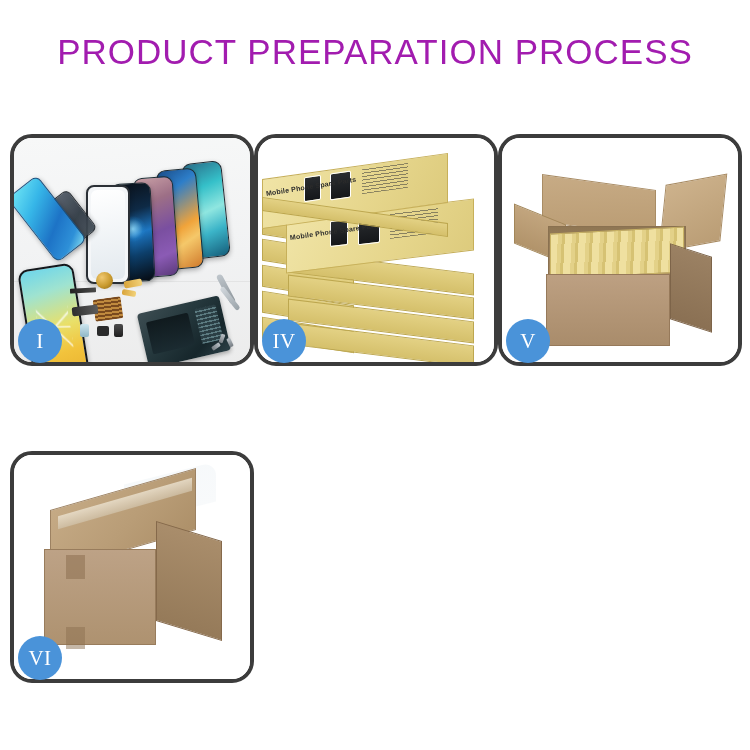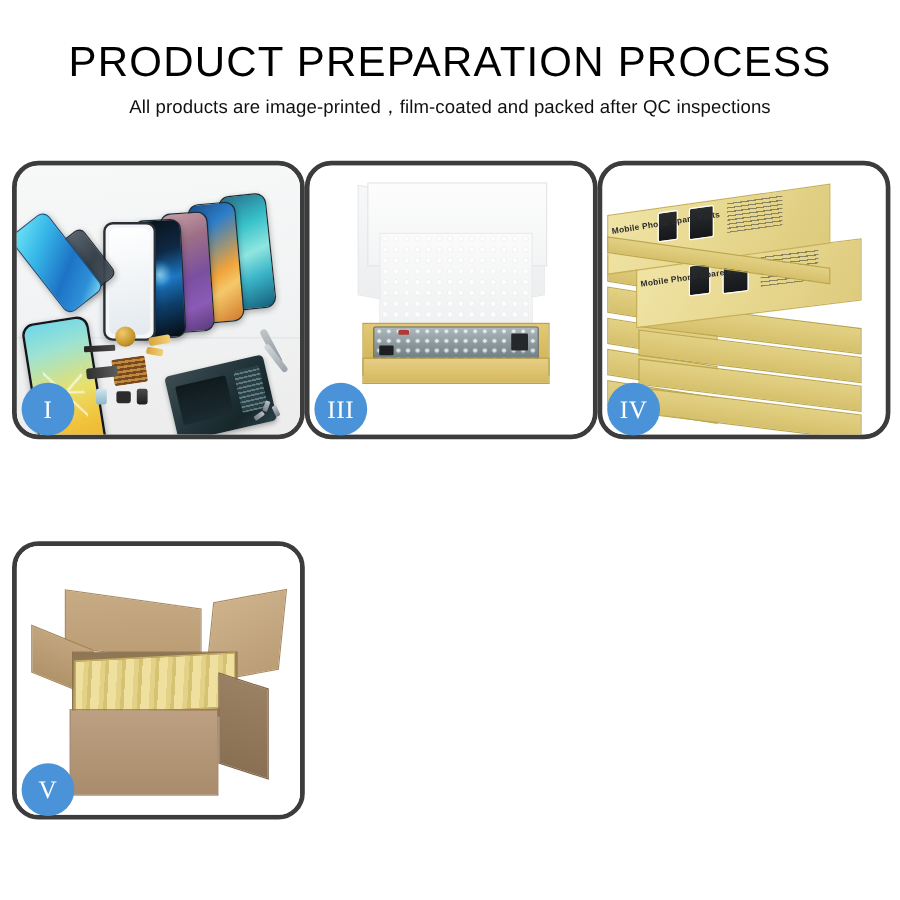--- a/index.html
+++ b/index.html
@@ -20,21 +20,21 @@
     width: 750px;
     padding-top: 33px;
     text-align: center;
   }
   #page-title {
     font-family: "Liberation Sans", sans-serif;
     font-size: 35px;
     line-height: 38px;
     font-weight: 400;
     letter-spacing: 1.0px;
-    color: #000000;
+    color: #a21caf;
     margin: 0;
     white-space: nowrap;
   }
   #page-subtitle {
     font-family: "Liberation Sans", sans-serif;
     font-size: 15.5px;
     line-height: 20px;
     font-weight: 400;
     color: #111111;
     margin: 9px 0 0 0;
@@ -373,21 +373,20 @@
     background: linear-gradient(170deg,rgba(245,248,250,.9),rgba(232,238,242,.3));
     border-radius: 0 14px 0 0;
     transform: skewY(-14deg);
   }
 </style>
 </head>
 <body>
 
 <div id="header">
   <h1 id="page-title">PRODUCT PREPARATION PROCESS</h1>
-  <p id="page-subtitle">All products are image-printed，film-coated and packed after QC inspections</p>
 </div>
 
 <div id="panel-grid">
 
   <div class="panel">
     <div class="panel-frame">
       <div class="panel-photo">
         <div class="p1-bg"></div>
         <div class="p1-shadowline"></div>
 
@@ -414,38 +413,20 @@
         <div class="tool2"></div>
         <div class="screw" style="left:206px;top:196px;transform:rotate(20deg);"></div>
         <div class="screw" style="left:214px;top:200px;transform:rotate(-25deg);"></div>
         <div class="screw" style="left:200px;top:204px;transform:rotate(55deg);"></div>
       </div>
     </div>
     <div class="badge">I</div>
   </div>
 
 
-  <div class="panel">
-    <div class="panel-frame">
-      <div class="panel-photo">
-        <div class="p3-bg"></div>
-        <div class="box3-flapL"></div>
-        <div class="box3-flapR"></div>
-        <div class="box3-lidback"></div>
-        <div class="foam"></div>
-        <div class="box3-tray"></div>
-        <div class="wrapped-screen"></div>
-        <div class="ws-chip"></div>
-        <div class="ws-red"></div>
-        <div class="ws-conn"></div>
-        <div class="box3-trayfront"></div>
-      </div>
-    </div>
-    <div class="badge">III</div>
-  </div>
 
   <div class="panel">
     <div class="panel-frame">
       <div class="panel-photo">
         <div class="p4-bg"></div>
 
         <div class="sb-side" style="left:4px;  top:186px; width:92px;  height:22px; transform:skewY(9deg);"></div>
         <div class="sb-side" style="left:4px;  top:160px; width:92px;  height:22px; transform:skewY(9deg);"></div>
         <div class="sb-side" style="left:4px;  top:134px; width:92px;  height:22px; transform:skewY(9deg);"></div>
         <div class="sb-side" style="left:4px;  top:108px; width:92px;  height:22px; transform:skewY(9deg);"></div>
@@ -482,14 +463,29 @@
         <div class="c5-flapLeft"></div>
         <div class="c5-inner"></div>
         <div class="c5-contents"></div>
         <div class="c5-rightface"></div>
         <div class="c5-front"></div>
       </div>
     </div>
     <div class="badge">V</div>
   </div>
 
+  <div class="panel">
+    <div class="panel-frame">
+      <div class="panel-photo">
+        <div class="p6-bg"></div>
+        <div class="c6-sheen"></div>
+        <div class="c6-top"></div>
+        <div class="c6-tape"></div>
+        <div class="c6-right"></div>
+        <div class="c6-front"></div>
+        <div class="c6-tab1"></div>
+        <div class="c6-tab2"></div>
+      </div>
+    </div>
+    <div class="badge">VI</div>
+  </div>
 
 </div>
 
 </body></html>

